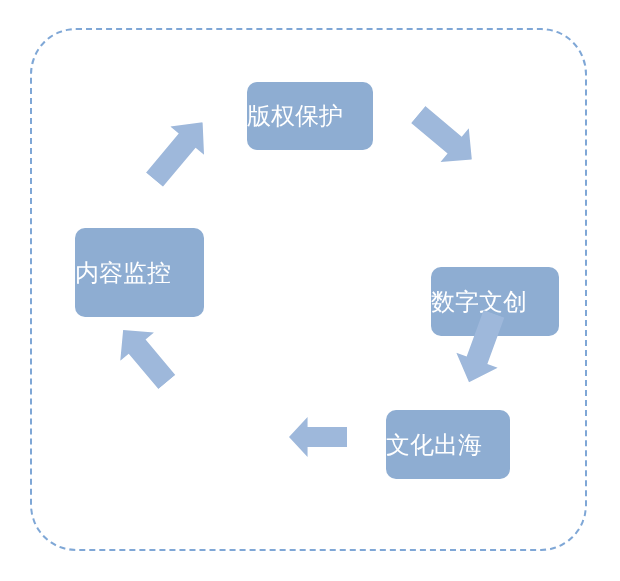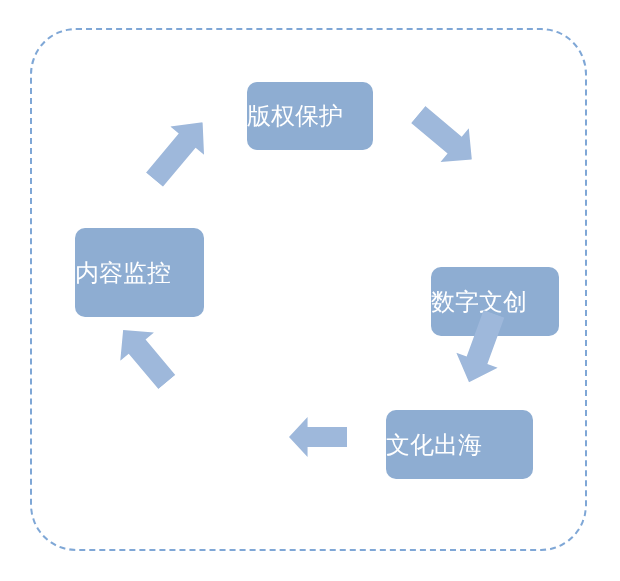--- a/index.html
+++ b/index.html
@@ -44,21 +44,21 @@
     font-size: 24px;
     line-height: 30px;
     display: flex;
     flex-direction: row;
     align-items: center;
     justify-content: flex-start;
     text-align: center;
   }
   .node-copyright    { left: 247px; top: 82px;  width: 126px; height: 68px; }
   .node-digital      { left: 431px; top: 219px; width: 128px; height: 69px; margin-top: 48px; }
-  .node-culture      { left: 386px; top: 410px; width: 147px; height: 69px; }
+  .node-culture      { left: 386px; top: 410px; width: 124px; height: 69px; }
   .node-asset        { left: 127px; top: 405px; width: 129px; height: 68px; }
   .node-monitoring   { left: 75px;  top: 228px; width: 129px; height: 89px; }
   .arrow {
     position: absolute;
     display: block;
   }
   .arrow polygon { fill: var(--arrow-fill, #9EB8DB); }
   
   .arrow-1 { left: 141px; top: 129px; width: 75px; height: 44px; transform: rotate(-50deg); }
   .arrow-2 { left: 410px; top: 115px; width: 70px; height: 44px; transform: rotate(40deg); }

